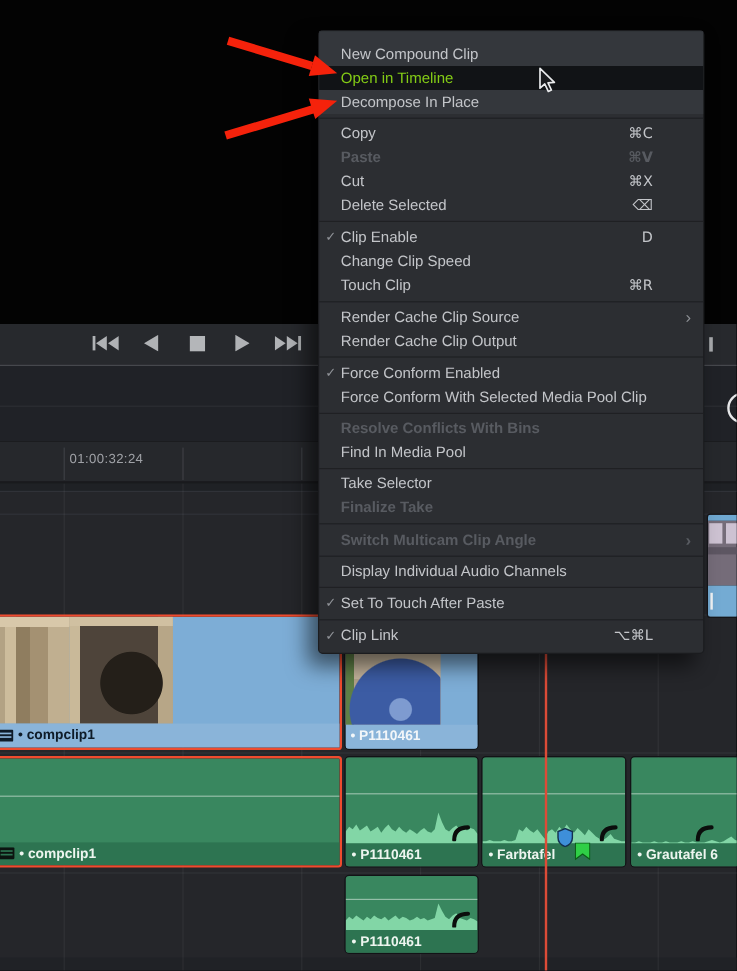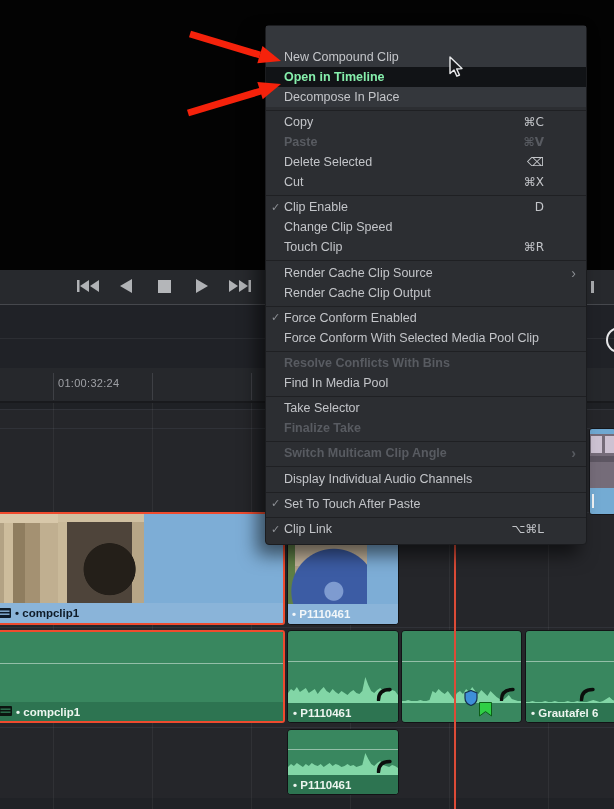--- a/index.html
+++ b/index.html
@@ -64,29 +64,29 @@
   .v2t1{position:absolute;left:1px;top:2px;width:11px;height:17px;background:#cdc2d2;}
   .v2t2{position:absolute;left:15px;top:2px;width:10px;height:17px;background:#cdc2d2;}
   .v2band{position:absolute;left:0;right:0;top:22px;height:6px;background:#5d5662;}
   .v2label{position:absolute;left:0;right:0;bottom:0;height:26px;background:#74abd3;}
   .v2tick{position:absolute;left:2px;bottom:6px;width:2px;height:14px;background:#f2f4f6;}
 
   
   .menu{left:265px;top:25px;width:322px;height:520px;background:#2c2e32;border:1px solid #1b1c1f;
         border-radius:4px;box-sizing:border-box;z-index:10;box-shadow:-8px 10px 18px rgba(0,0,0,0.55);
         display:flex;flex-direction:column;}
-  .menu-group.first{padding-top:21px;background:#34373c;}
+  .menu-group.first{padding-top:9px;background:#34373c;}
   .menu-group.last{padding-bottom:5px;}
   .menu-item{height:20px;display:flex;align-items:center;font-size:12.5px;color:#c3c5c9;position:relative;}
   .menu-item .chk{width:13px;margin-left:5px;font-size:11px;color:#8f9297;
                   font-family:"DejaVu Sans",sans-serif;flex:none;}
   .menu-item .lbl{margin-left:0;}
   .menu-item .sc{position:absolute;right:42px;font-family:"DejaVu Sans",sans-serif;font-size:12px;}
   .menu-item .sub{position:absolute;right:10px;color:#8b8e93;font-size:14px;line-height:1;}
-  .menu-item.hl{background:#111316;color:#86efac;font-weight:bold;}
+  .menu-item.hl{background:#111316;color:#84cc16;font-weight:normal;}
   .menu-item.dis{color:#585b61;font-weight:bold;}
   .menu-item.dis .sub{color:#585b61;}
   .menu-sep{height:7px;position:relative;}
   .menu-sep::after{content:"";position:absolute;top:3px;left:0;right:0;height:1px;background:#1f2023;}
 
   .overlay{left:0;top:0;width:614px;height:809px;z-index:12;pointer-events:none;}
 </style>
 </head>
 <body>
 
@@ -221,20 +221,23 @@
       <path d="M2.5,14 Q2.5,3.5 14,3.5" fill="none" stroke="#0b0e0c" stroke-width="3.4" stroke-linecap="round"></path>
     </svg>
   </div>
 
   <div class="clip unsel" style="left:401px;top:630px;width:121px;height:93px;">
     <div class="abody"></div>
     <div class="volline" style="top:30px"></div>
     <svg class="wave" width="119" height="28">
         <polygon points="0,28 0.0,26 3.1,26 6.1,25 9.2,26 12.2,26 15.3,26 18.3,25 21.4,26 24.4,26 27.5,25 30.5,16 33.6,18 36.6,14 39.7,17 42.7,19 45.8,16 48.8,20 51.9,24 54.9,18 58.0,16 61.0,19 64.1,14 67.1,17 70.2,12 73.2,16 76.3,19 79.3,15 82.4,18 85.4,21 88.5,16 91.5,19 94.6,22 97.6,24 100.7,25 103.7,23 106.8,20 109.8,24 112.9,25 115.9,26 119.0,26 119,28" fill="#82d6a6"></polygon>
       </svg>
+    <div class="alabel">
+      <span class="bullet">Farbtafel</span>
+    </div>
     <svg class="phone" width="17" height="15" viewBox="0 0 17 15">
       <path d="M2.5,14 Q2.5,3.5 14,3.5" fill="none" stroke="#0b0e0c" stroke-width="3.4" stroke-linecap="round"></path>
     </svg>
   </div>
 
   <div class="clip unsel" style="left:525px;top:630px;width:95px;height:93px;">
     <div class="abody"></div>
     <div class="volline" style="top:30px"></div>
     <svg class="wave" width="93" height="28">
         <polygon points="0,28 0.0,27 3.2,27 6.4,26 9.6,27 12.8,27 16.0,27 19.2,26 22.4,27 25.7,27 28.9,26 32.1,27 35.3,27 38.5,27 41.7,26 44.9,27 48.1,27 51.3,26 54.5,27 57.7,27 60.9,27 64.1,26 67.3,25 70.6,26 73.8,27 77.0,26 80.2,24 83.4,22 86.6,25 89.8,26 93.0,23 93,28" fill="#82d6a6"></polygon>
@@ -292,27 +295,27 @@
           <span class="lbl">Copy</span>
           <span class="sc">⌘C</span>
         </div>
         <div class="menu-item dis">
           <span class="chk"></span>
           <span class="lbl">Paste</span>
           <span class="sc">⌘V</span>
         </div>
         <div class="menu-item">
           <span class="chk"></span>
+          <span class="lbl">Cut</span>
+          <span class="sc">⌘X</span>
+        </div>
+        <div class="menu-item">
+          <span class="chk"></span>
           <span class="lbl">Delete Selected</span>
           <span class="sc">⌫</span>
-        </div>
-        <div class="menu-item">
-          <span class="chk"></span>
-          <span class="lbl">Cut</span>
-          <span class="sc">⌘X</span>
         </div>
       </div>
       <div class="menu-sep"></div>
       <div class="menu-group">
         <div class="menu-item">
           <span class="chk">✓</span>
           <span class="lbl">Clip Enable</span>
           <span class="sc">D</span>
         </div>
         <div class="menu-item">

